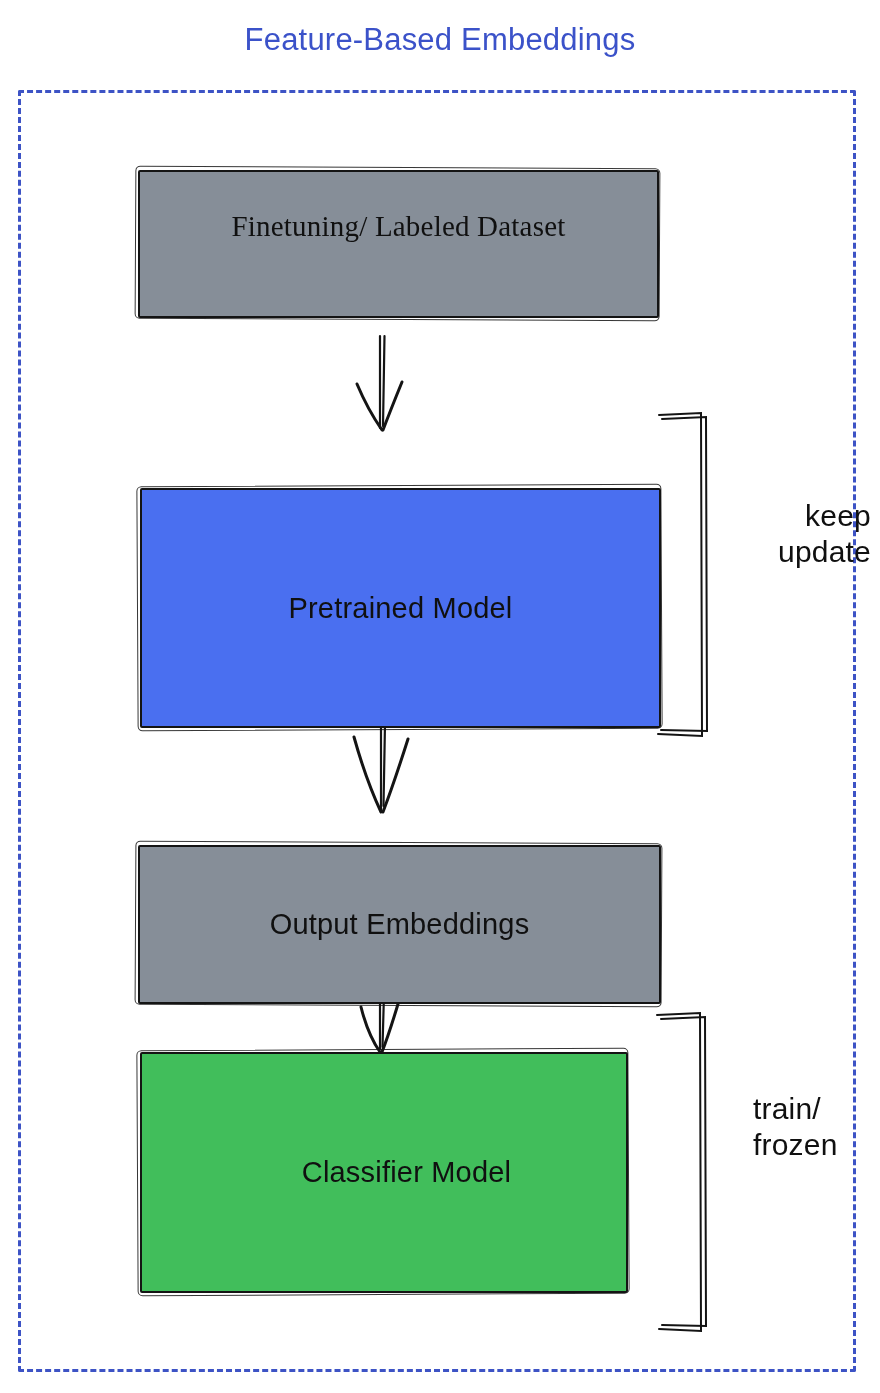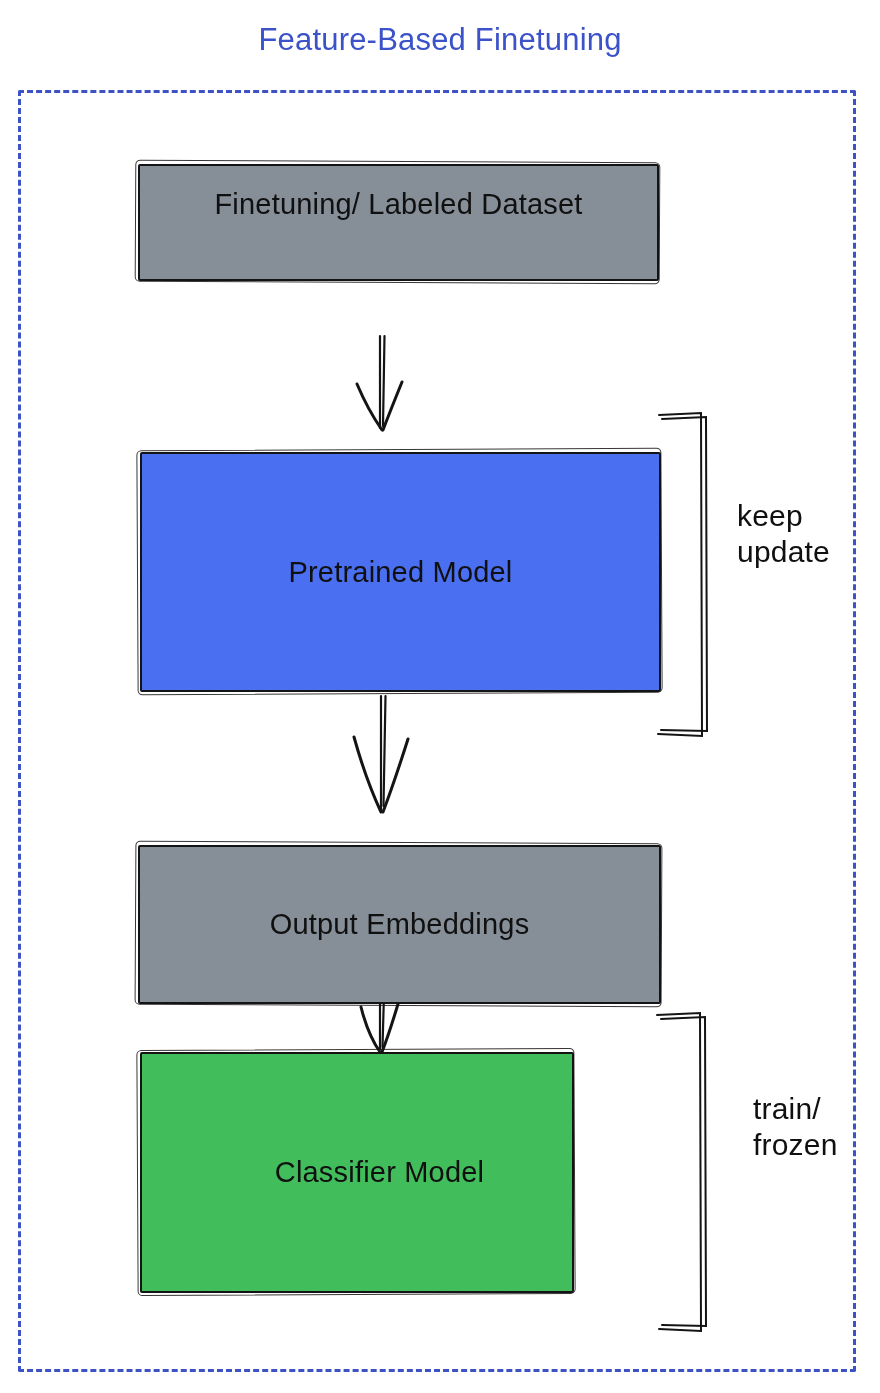--- a/index.html
+++ b/index.html
@@ -74,44 +74,44 @@
     opacity: 0.85;
     pointer-events: none;
   }
   .box:nth-of-type(odd)::after { transform: rotate(-0.3deg); }
   .box-label {
     font-size: 29px;
     color: var(--label-text, #101010);
     letter-spacing: 0.2px;
   }
   .fill-gray  { background: var(--node-gray,  #868E98); }
-  .fill-blue  { background: var(--node-blue,  #4A6FF0); }
+  .fill-blue  { background: var(--node-blue,  #4A6FF0); margin-top: 36px; }
   .fill-green { background: var(--node-green, #41BE5B); }
-  .box1 { left: 138px; top: 164px;  width: 521px; height: 117px; padding-bottom: 36px; }
+  .box1 { left: 138px; top: 170px;  width: 521px; height: 148px; padding-bottom: 36px; font-family: Liberation Serif, serif; }
   .box2 { left: 140px; top: 452px;  width: 521px; height: 240px; }
   .box3 { left: 138px; top: 813px;  width: 523px; height: 159px; margin-top: 32px; }
-  .box4 { left: 140px; top: 1052px; width: 434px; height: 241px; padding-left: 45px; }
+  .box4 { left: 140px; top: 1052px; width: 488px; height: 241px; padding-left: 45px; }
   .note {
     position: absolute;
     display: flex;
     flex-direction: column;
     font-size: 30px;
     line-height: 36px;
     color: var(--label-text, #101010);
     letter-spacing: 0.2px;
   }
-  .note1 { left: 737px; top: 498px; }
+  .note1 { left: 778px; top: 498px; text-align: right; }
   .note2 { left: 737px; top: 1091px; margin-left: 16px; }
 </style>
 </head>
 <body>
 
 <div class="canvas">
 
-  <h1 class="title">Feature-Based Finetuning</h1>
+  <h1 class="title">Feature-Based Embeddings</h1>
 
   <div class="frame"></div>
 
   <svg class="connectors" viewBox="0 0 880 1393" aria-hidden="true">
 
     <g>
       <path class="shaft" d="M380 336 L380 428"></path>
       <path class="shaft" d="M384.5 336 L383 426"></path>
       <path class="wing" d="M357 384 Q368 410 382 430"></path>
       <path class="wing" d="M402 382 Q391 409 383 430"></path>

